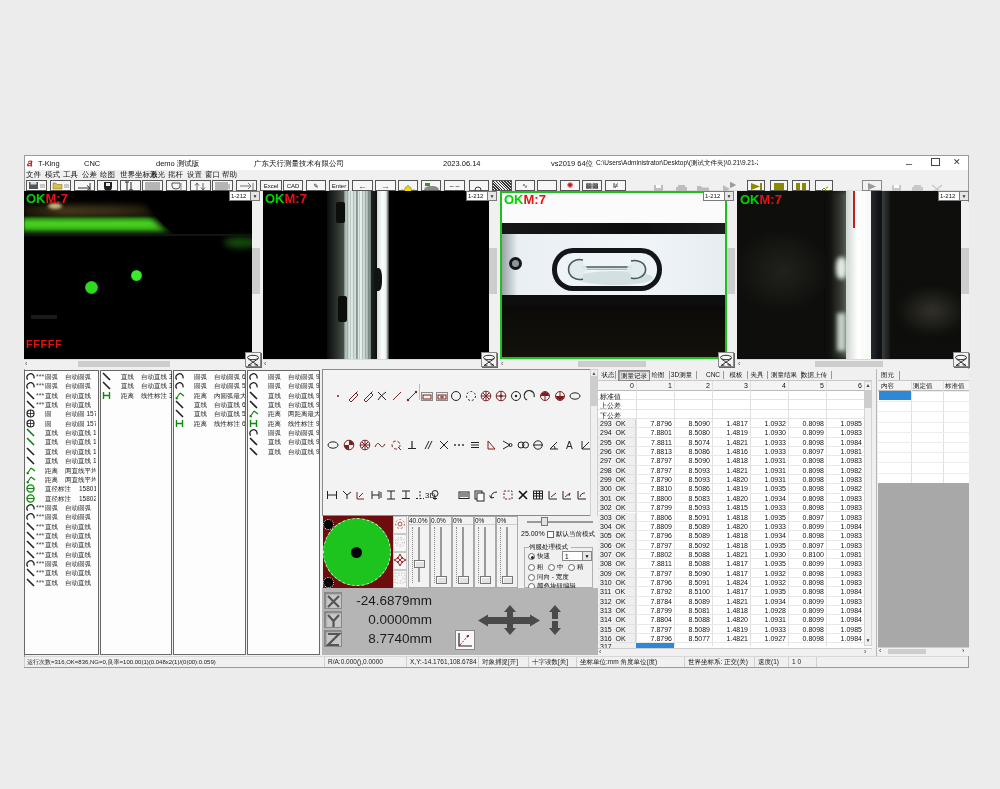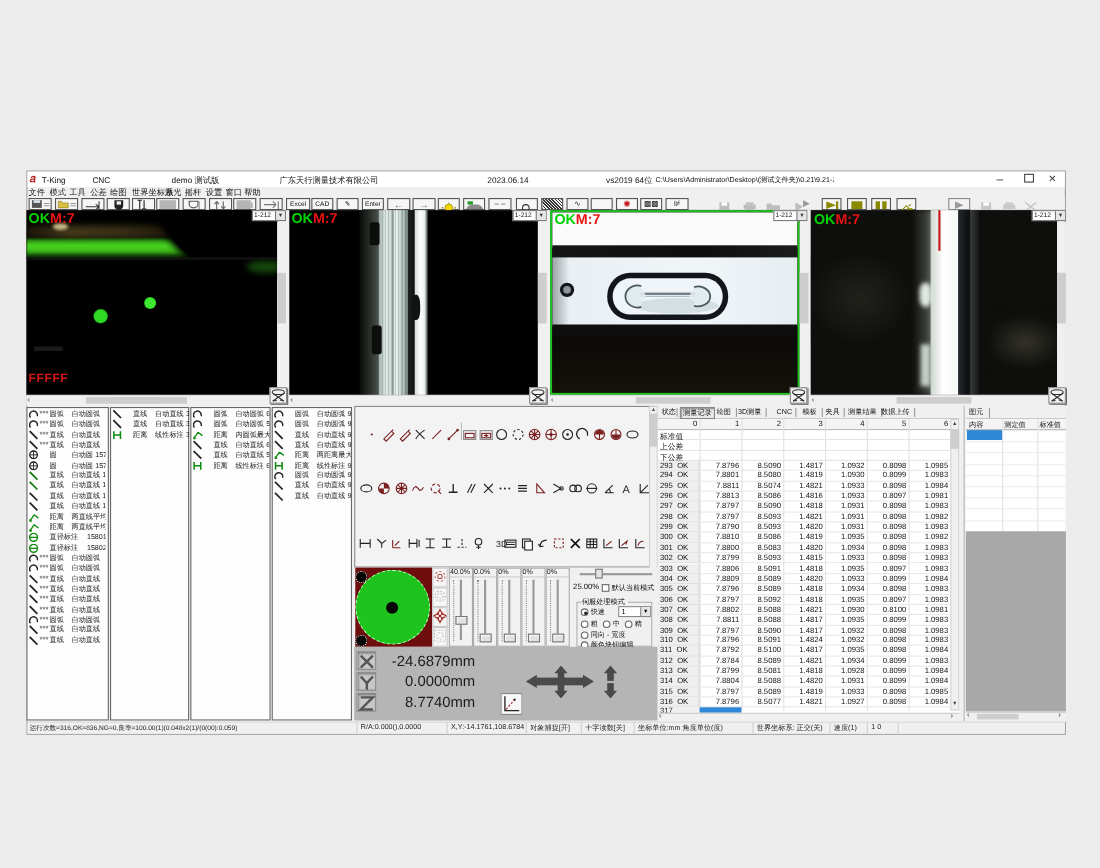--- a/index.html
+++ b/index.html
@@ -522,21 +522,21 @@
 <div class="a" style="left:399.5px;top:487px;width:13px;height:12px;"><svg width="12" height="12" style="overflow:visible">
       <path d="M6 2 V9 M2 9.5 H10 M2 2 H10" stroke="#222"></path>
     </svg></div>
 <div class="a" style="left:414.2px;top:487px;width:13px;height:12px;"><svg width="12" height="12" style="overflow:visible">
       <path d="M6 2 V9 M2 9.5 H10" stroke="#222" stroke-dasharray="2 1.5"></path>
     </svg></div>
 <div class="a" style="left:428.9px;top:487px;width:13px;height:12px;"><svg width="12" height="12" style="overflow:visible">
       <circle cx="6" cy="4.5" r="3" fill="none" stroke="#222"></circle>
       <path d="M6 7.5 V11 M4 9.5 H8" stroke="#222"></path>
     </svg></div>
-<div class="a" style="left:451px;top:487px;width:13px;height:12px;"><svg width="12" height="12" style="overflow:visible">
+<div class="a" style="left:425px;top:487px;width:13px;height:12px;"><svg width="12" height="12" style="overflow:visible">
       <text x="0" y="9" font-size="8" fill="#222" font-family="Liberation Sans">3D</text>
     </svg></div>
 <div class="a" style="left:458.29999999999995px;top:487px;width:13px;height:12px;"><svg width="12" height="12" style="overflow:visible">
       <rect x="1" y="3" width="10" height="6.5" fill="none" stroke="#222"></rect>
       <path d="M2 5 h8 M2 7 h8" stroke="#222"></path>
     </svg></div>
 <div class="a" style="left:473.0px;top:487px;width:13px;height:12px;"><svg width="12" height="12" style="overflow:visible">
       <rect x="2" y="2" width="7" height="8" fill="none" stroke="#222"></rect>
       <rect x="4" y="4" width="7" height="8" fill="#fff" stroke="#222"></rect>
     </svg></div>

